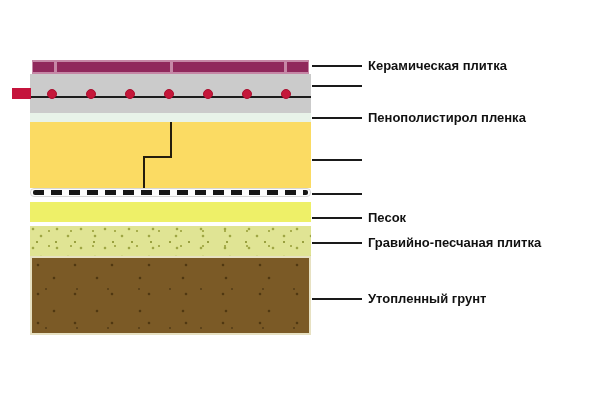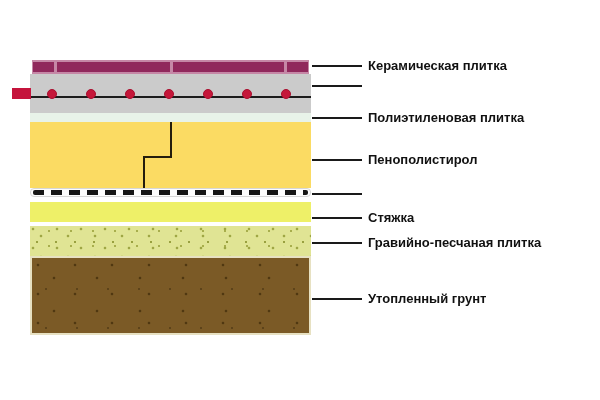--- a/index.html
+++ b/index.html
@@ -111,19 +111,18 @@
   <div class="leader" style="top:65px"></div>
   <div class="leader" style="top:85px"></div>
   <div class="leader" style="top:117px"></div>
   <div class="leader" style="top:159px"></div>
   <div class="leader" style="top:193px"></div>
   <div class="leader" style="top:217px"></div>
   <div class="leader" style="top:242px"></div>
   <div class="leader" style="top:298px"></div>
 
   <div class="lbl" style="top:57px">Керамическая плитка</div>
-  <div class="lbl" style="top:109px">Полиэтиленовая плитка</div>
-  <div class="lbl" style="top:151px">Пенополистирол</div>
-  <div class="lbl" style="top:209px">Стяжка</div>
+  <div class="lbl" style="top:109px">Пенополистирол пленка</div>
+  <div class="lbl" style="top:209px">Песок</div>
   <div class="lbl" style="top:234px">Гравийно-песчаная плитка</div>
   <div class="lbl" style="top:290px">Утопленный грунт</div>
 
 </div>
 
 </body></html>

